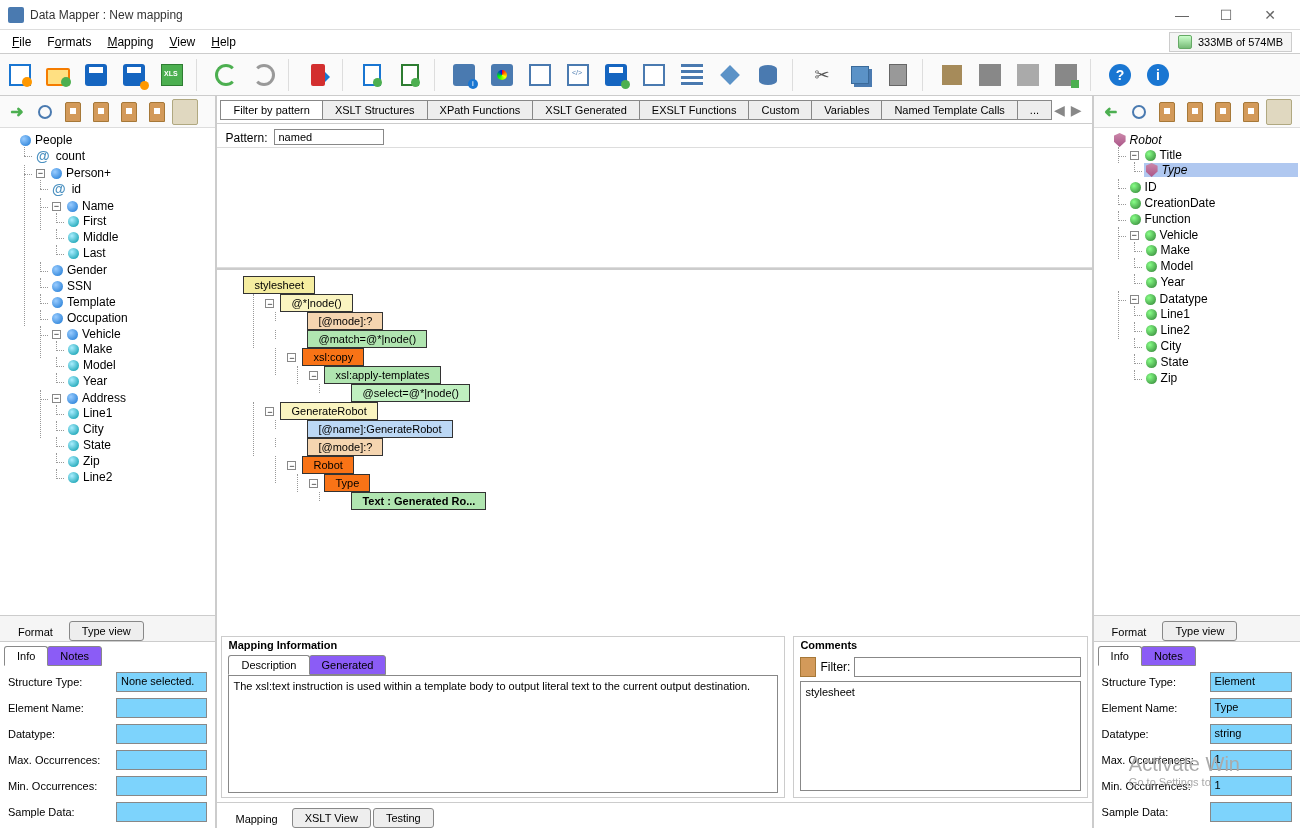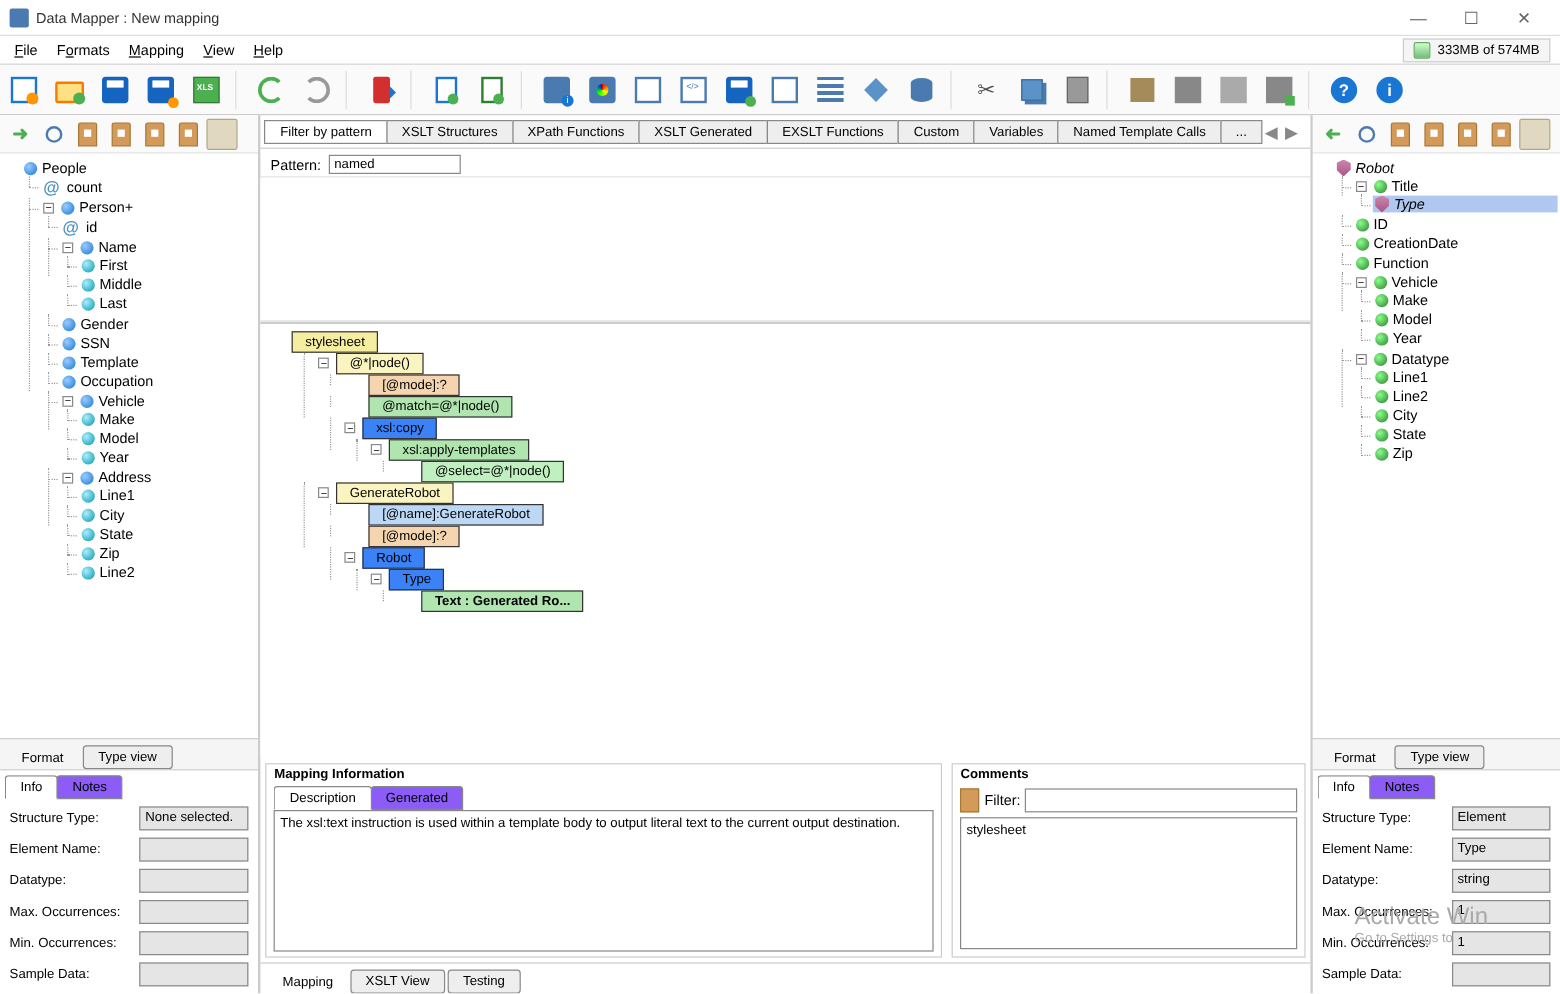--- a/index.html
+++ b/index.html
@@ -74,21 +74,21 @@
 .panel-tabs-bottom1 { height:26px; display:flex; align-items:flex-end; padding:0 6px; gap:4px; border-top:1px solid #ccc; background:#f5f5f5;}
 .btab { padding:3px 12px; border:1px solid #888; border-radius:3px; background:#eee; font-size:11px; cursor:default;}
 .btab.label{border:none;background:transparent;}
 
 .info-box { border-top:1px solid #ccc; padding: 0; }
 .info-tabs { display:flex; padding:4px 4px 0; gap:0;}
 .itab { padding:3px 12px; border:1px solid #888; border-top-left-radius:3px; border-top-right-radius:3px; background:#8b5cf6; font-size:11px; margin-right:-1px;}
 .itab.active{background:#fff;border-bottom-color:#fff;position:relative;z-index:1;}
 .info-grid { padding:6px 8px; display:grid; grid-template-columns: 108px 1fr; row-gap:6px; align-items:center;}
 .info-grid label{font-size:11px;}
-.info-grid input, .info-grid .inp { border:1px solid #888; padding:2px 4px; font-size:11px; width:100%; background:#e5e5e5; height:20px;}
+.info-grid input, .info-grid .inp { border:1px solid #888; padding:2px 4px; font-size:11px; width:100%; background:#7dd3fc; height:20px;}
 
 .center-top { display:flex; flex-direction:column; border-bottom:2px solid #ccc; }
 .func-tabs-row { height:28px; display:flex; align-items:center; padding:2px 4px; gap:0; border-bottom:1px solid #ccc;}
 .func-tab { padding:3px 12px; border:1px solid #888; background:#eee; font-size:11px; margin-left:-1px; white-space:nowrap;}
 .func-tab.active{background:#fff;}
 .func-tabs-row .nav-arrows{margin-left:auto;display:flex;gap:2px;align-items:center;padding-right:4px;}
 .nav-arrows span{color:#888;font-size:14px;padding:0 2px;}
 .pattern-row { height:24px; display:flex; align-items:flex-end; padding:2px 8px; gap:6px; border-bottom:1px solid #ddd;}
 .pattern-row input { border:1px solid #888; padding:1px 4px; width:110px; font-size:11px;}
 .result-row { padding:4px 10px; display:flex; align-items:center; gap:6px; font-weight:bold; font-size:11px; min-height:22px;}
@@ -100,21 +100,21 @@
 .diagram li{position:relative;padding:0;}
 .diagram li::before{content:"";position:absolute;left:-12px;top:0;bottom:50%;border-left:1px dotted #999;}
 .diagram>ul>li::before{display:none;}
 .dtoggle{width:9px;height:9px;border:1px solid #888;background:#fff;display:inline-flex;align-items:center;justify-content:center;font-size:9px;margin-right:6px;vertical-align:middle;}
 .dbox{display:inline-block;padding:2px 10px;border:1px solid #333;font-size:11px;margin:0;}
 .c-yellow{background:#f5eda0;}
 .c-lyellow{background:#faf4c0;}
 .c-blue{background:#bcd8f5;}
 .c-orange{background:#f5d5b0;}
 .c-green{background:#b0e5b0;}
-.c-dgreen{background:#3b82f6;}
+.c-dgreen{background:#f97316;}
 .c-lgreen{background:#c0f0c0;}
 
 .center-bottom { height: 170px; display:flex; gap:8px; padding:4px;}
 .mapping-info { flex:2.5; display:flex; flex-direction:column; border:1px solid #ccc; }
 .comments-box { flex:1.3; display:flex; flex-direction:column; border:1px solid #ccc;}
 .box-title{font-weight:bold;font-size:11px;padding:2px 6px;}
 .mi-row{display:flex;align-items:center;gap:4px;padding:2px 6px;}
 .mi-row input, .mi-row .inp{flex:1;border:1px solid #888;padding:2px 4px;font-size:11px;height:20px;}
 .mi-tabs{display:flex;padding:2px 6px 0;gap:0;}
 .mi-area{flex:1;margin:0 6px 4px;border:1px solid #888;padding:4px;font-size:11px;background:#fff;overflow:auto;}

